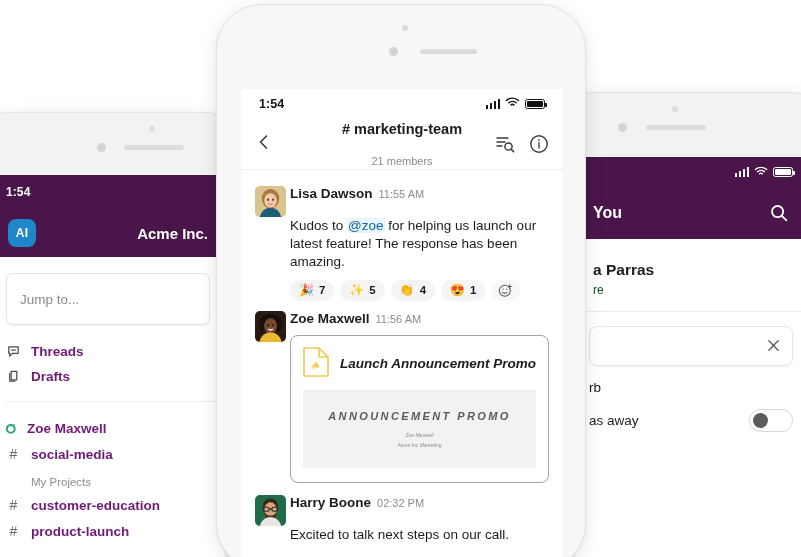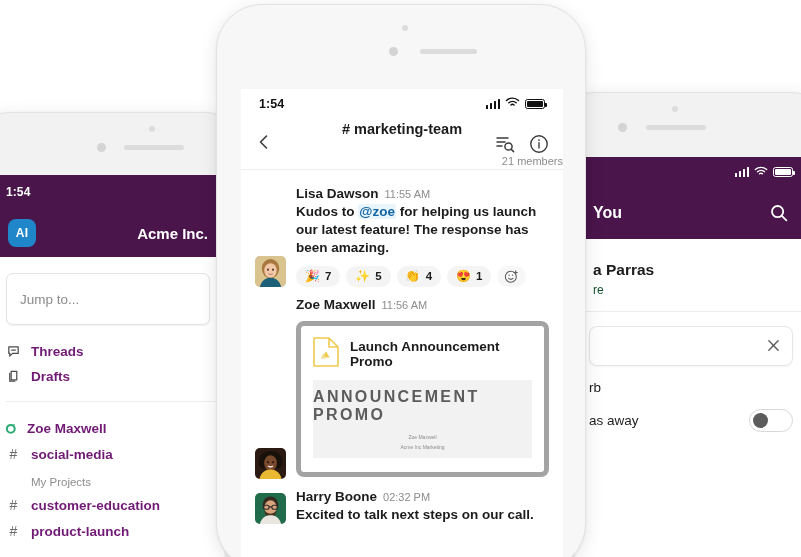--- a/index.html
+++ b/index.html
@@ -94,44 +94,44 @@
   .toggle::after{content:"";position:absolute;left:3px;top:3px;width:15px;height:15px;border-radius:50%;background:#5c5c5c;}
 
   
   #phone-center { left:216px; top:4px; width:370px; height:566px; border-radius:46px; background:#f7f7f7; }
   #screen-center { left:24px; top:84px; width:322px; height:482px; }
   #c-status { height:30px; padding:0 18px; color:#111; font-size:12.5px; background:#fff; }
   #c-head { height:50px; display:flex; align-items:center; padding:0 14px; background:#fff; position:relative; }
   .back-chev { width:18px; color:#3b3b3b; }
   .ch-title-wrap { position:absolute; left:0; right:0; text-align:center; pointer-events:none; }
   .ch-title { font-size:14.5px; font-weight:bold; color:#1d1c1d; }
-  .ch-sub { font-size:11px; color:#8d8d8d; margin-top:18px;text-align:right; }
+  .ch-sub { font-size:11px; color:#8d8d8d; margin-top:18px; }
   .head-actions { margin-left:auto; display:flex; align-items:center; gap:14px; z-index:2; }
   .head-actions .ic { width:20px; height:20px; color:#3b3b3b; }
   .c-sep { height:1px; background:#ededed; }
   .msgs { padding:8px 0 0; }
-  .msg { display:flex; gap:10px; padding:8px 14px 2px;align-items:flex-end; }
+  .msg { display:flex; gap:4px; padding:8px 14px 2px; }
   .av { width:31px; height:31px; flex:0 0 31px; border-radius:5px; overflow:hidden; background:#ddd; }
   .av svg { display:block; width:100%; height:100%; }
   .mbody { flex:1; min-width:0; }
   .mhead { display:flex; align-items:baseline; gap:6px; }
   .mname { font-size:13.5px; font-weight:bold; color:#1d1c1d; }
   .mtime { font-size:11px; color:#8d8d8d; }
-  .mtext { font-size:13.5px; color:#1d1c1d; line-height:1.33; margin-top:2px;font-weight:bold; }
+  .mtext { font-size:13.5px; color:#1d1c1d; line-height:1.33; margin-top:16px; }
   .mention { color:#1264A3; background:#E8F5FA; border-radius:3px; padding:0 1px; }
   .reactions { display:flex; gap:6px; margin-top:9px; flex-wrap:wrap; }
   .pill { display:flex; align-items:center; gap:5px; background:#f4f4f4; border-radius:11px; padding:3px 9px; font-size:11.5px; color:#1d1c1d; font-weight:bold; }
   .pill .em { font-size:12px; }
   .pill.add { background:#f7f7f7; padding:3px 7px; }
-  .filecard { margin:9px 0 2px; border:5px solid #a3a3a3; border-radius:8px; background:#fff; overflow:hidden; }
+  .filecard { margin:9px 0 2px; border:1px solid #a3a3a3; border-radius:8px; background:#fff; overflow:hidden;font-style:italic; }
   .filetop { display:flex; align-items:center; gap:11px; padding:11px 12px 9px; }
   .ftitle { font-size:13.5px; font-weight:bold; color:#1d1c1d; }
   .fsize { font-size:11px; color:#8d8d8d; margin-top:2px; }
   .slide { margin:0 12px 14px; background:#f2f2f2; height:78px; display:flex; flex-direction:column; align-items:center; justify-content:center; }
-  .slide-t { font-size:16px; letter-spacing:2.4px; font-weight:bold; color:#5c5c5c; }
+  .slide-t { font-size:11px; letter-spacing:2.4px; font-weight:bold; color:#5c5c5c; }
   .slide-s1 { font-size:5px; color:#8d8d8d; margin-top:10px; }
   .slide-s2 { font-size:5px; color:#8d8d8d; margin-top:4px; }
 </style>
 </head>
 <body>
 
 <div id="stage">
 
   <div class="phone side" id="phone-left">
     <div class="bezel-cam" style="left:128px; top:30px;"></div>

